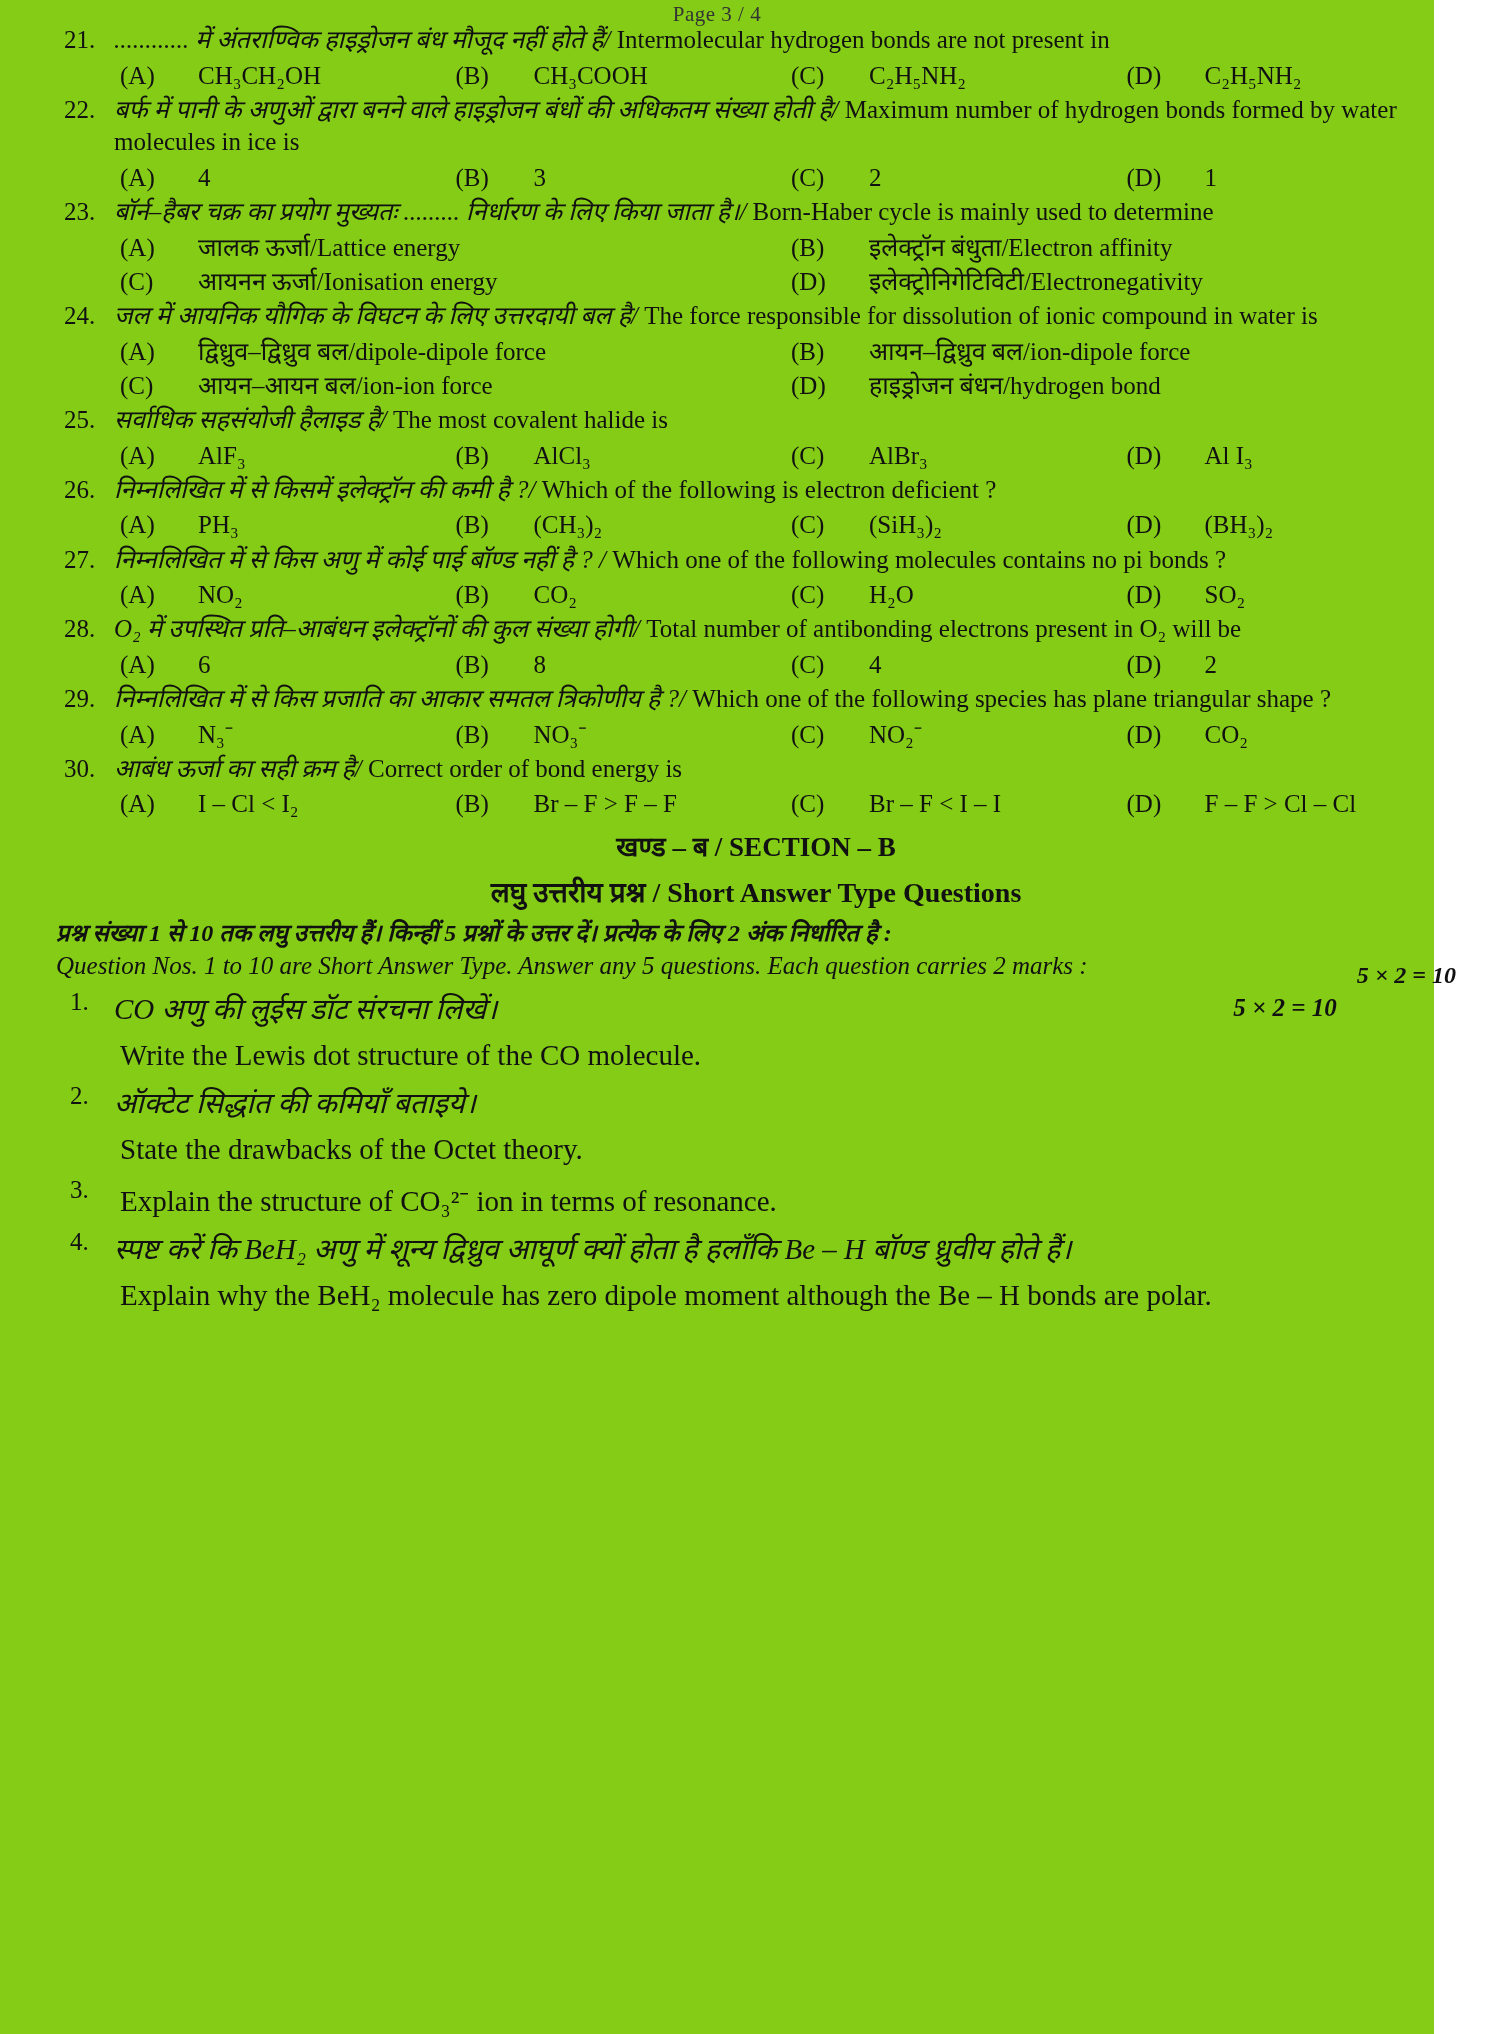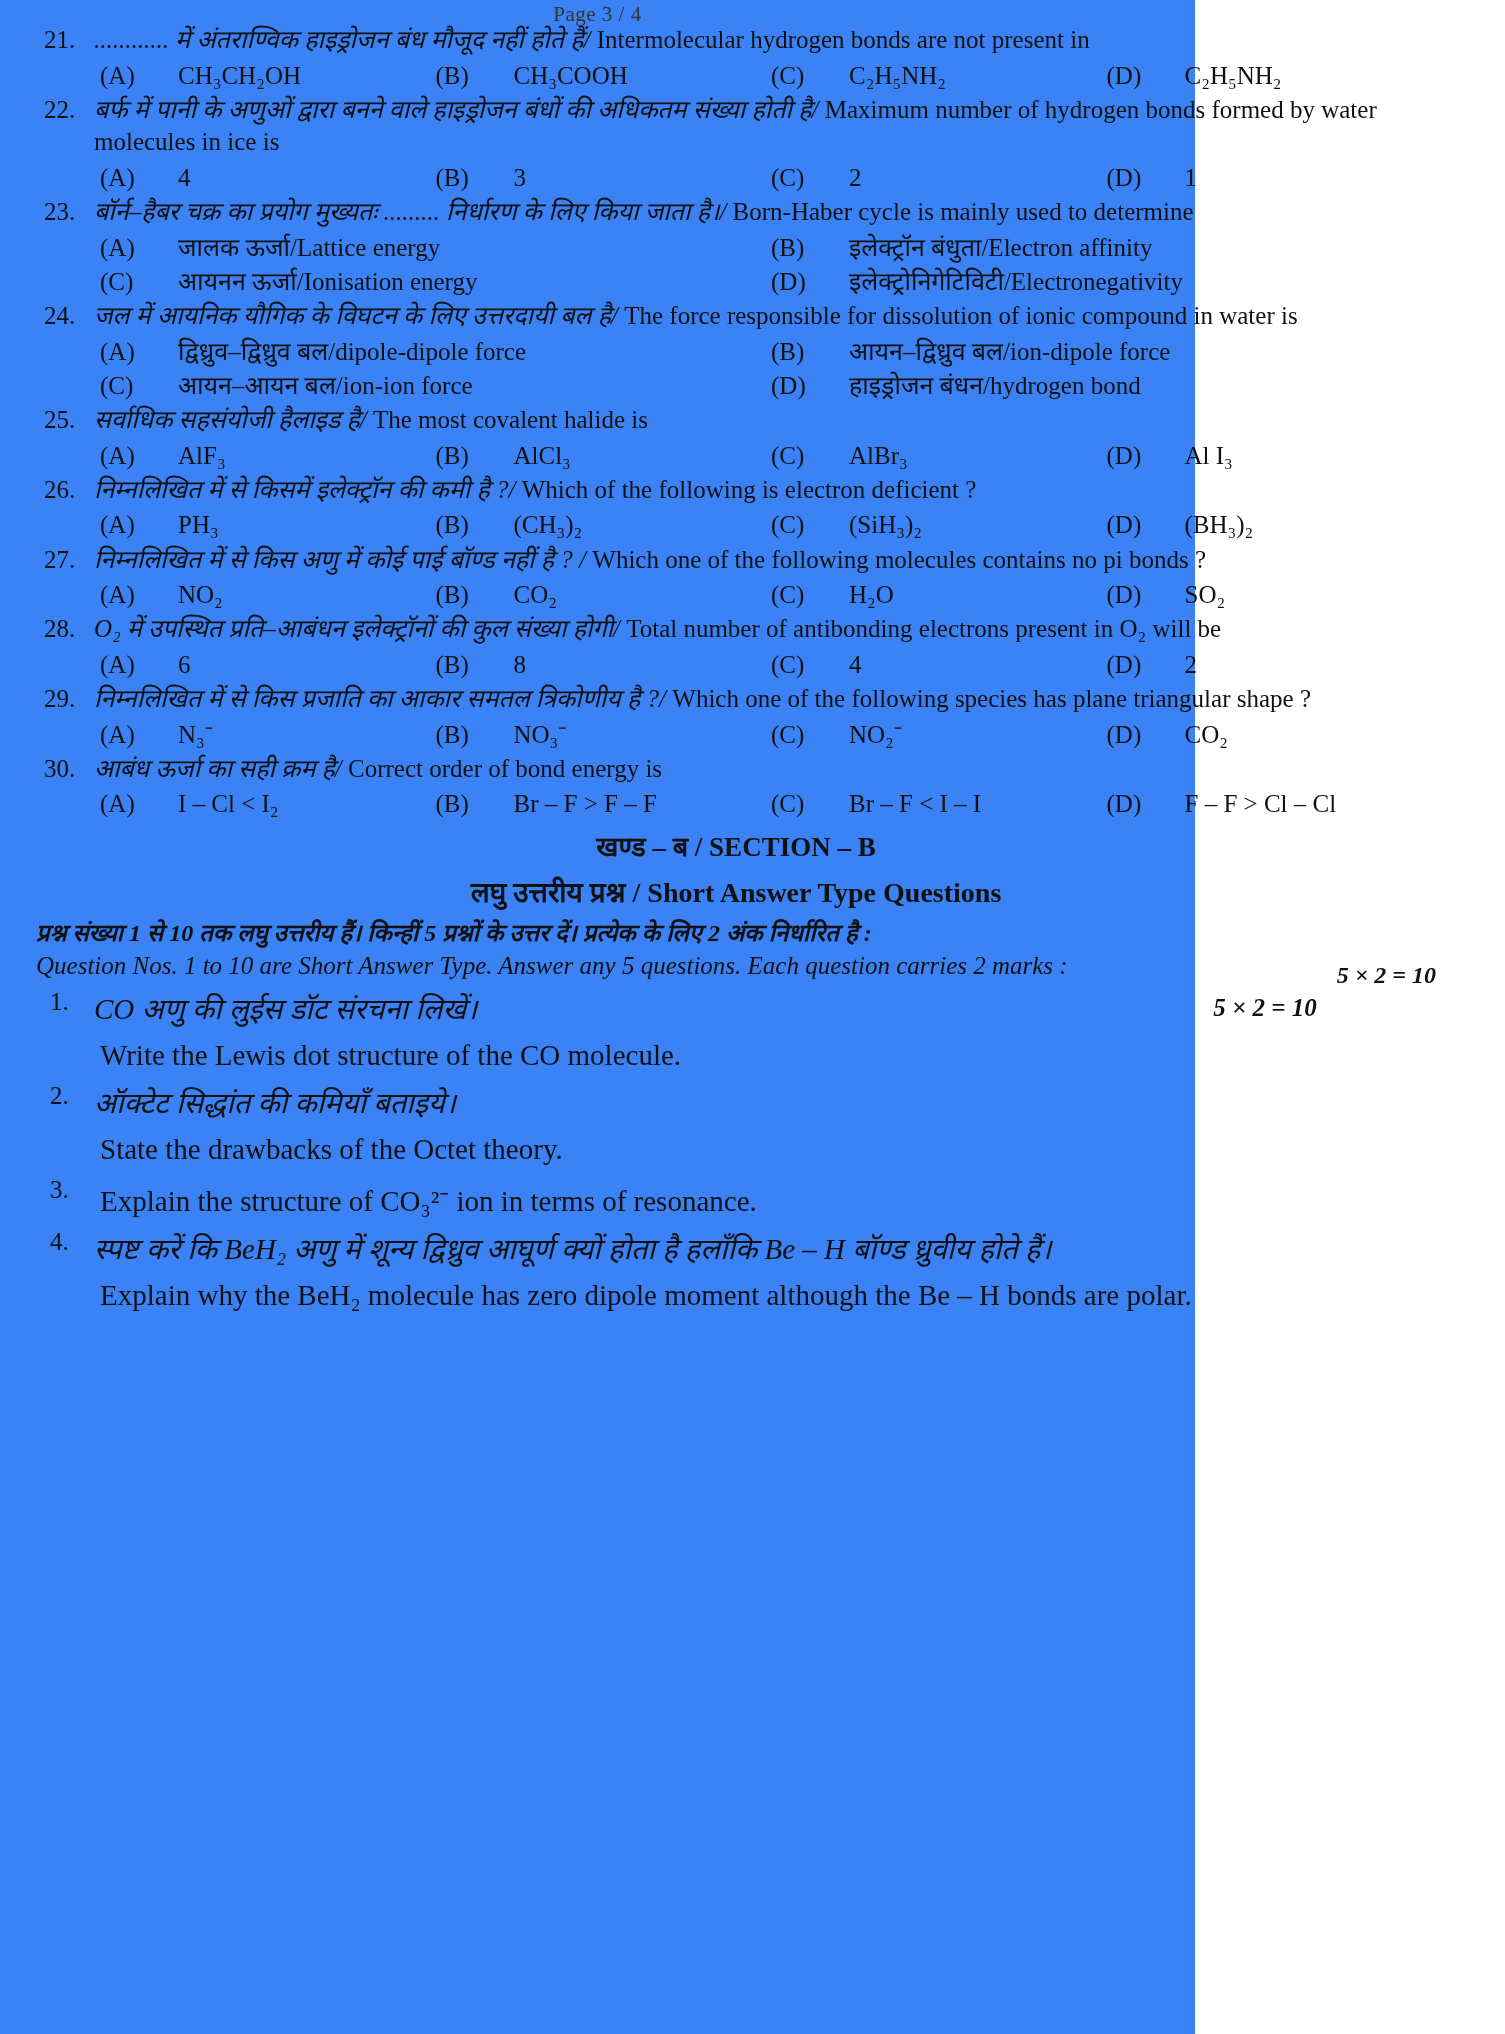--- a/index.html
+++ b/index.html
@@ -11,37 +11,37 @@
     width: 1505px;
     height: 2034px;
     position: relative;
     font-family: "Liberation Serif", serif;
     color: #111;
     overflow: hidden;
   }
   .page {
     position: absolute;
     left: 0; top: 0;
-    width: 1195px;
+    width: 1434px;
     height: 2034px;
     padding: 0;
     box-sizing: border-box;
-    background: #3b82f6;
+    background: #84cc16;
   }
   .page-head {
     text-align: center;
     font-size: 21px;
     font-family: "Liberation Serif", serif;
     color: #333;
     margin-top: 2px;
     letter-spacing: 0.5px;
   }
   .content {
     position: absolute;
-    left: 36px;
+    left: 56px;
     top: 24px;
     width: 1400px;
   }
   .q {
     position: relative;
     display: flex;
     align-items: flex-start;
     margin-bottom: 2px;
   }
   .qnum {

